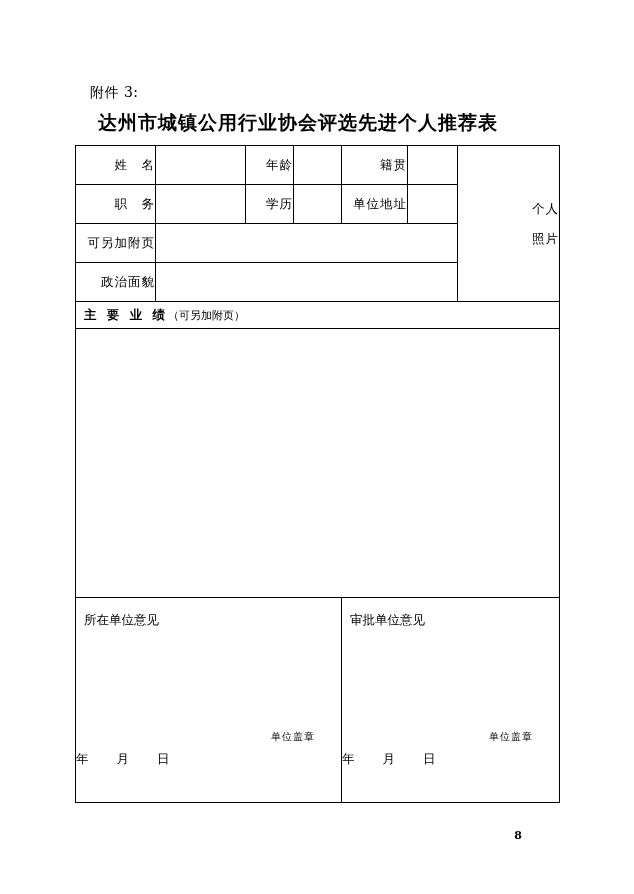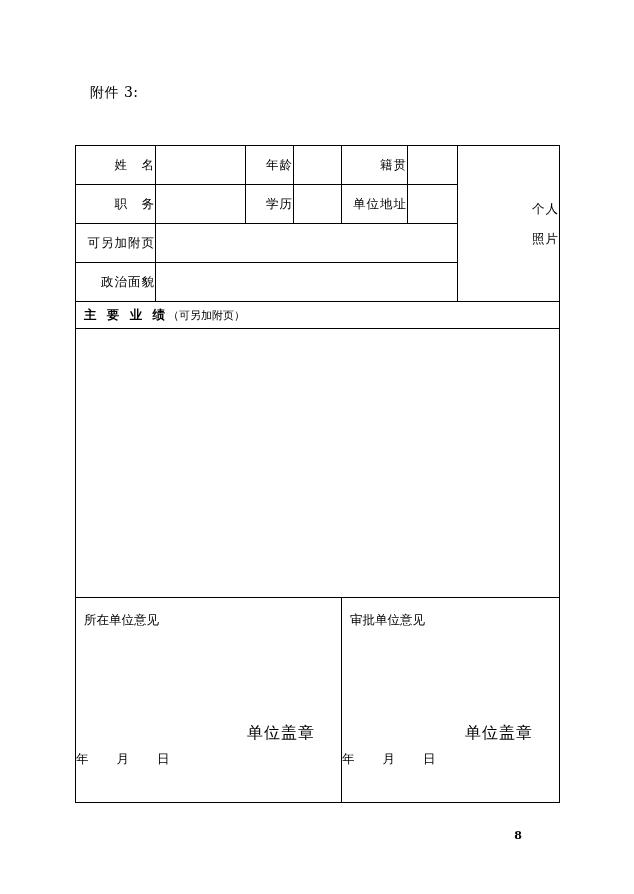--- a/index.html
+++ b/index.html
@@ -93,21 +93,21 @@
   .opinion-title {
     font-size: 12.5px;
     margin-top: 6px;
   }
   .seal-line {
     position: absolute;
     left: 0;
     right: 26px;
     bottom: 58px;
     text-align: right;
-    font-size: 16px;
+    font-size: 10px;
     letter-spacing: 1px;
   }
   .date-line {
     position: absolute;
     left: 0;
     right: 30px;
     bottom: 34px;
     font-size: 12.5px;
   }
   .date-line span {
@@ -124,20 +124,21 @@
     font-weight: bold;
   }
 </style>
 </head>
 <body>
 
 <div class="page">
 
   <div class="attachment-label">附件 3:</div>
 
+  <div class="doc-title">达州市城镇公用行业协会评选先进个人推荐表</div>
 
   <table class="form">
     <colgroup>
       <col style="width:80px">
       <col style="width:90px">
       <col style="width:48px">
       <col style="width:48px">
       <col style="width:66px">
       <col style="width:50px">
       <col style="width:102px">

